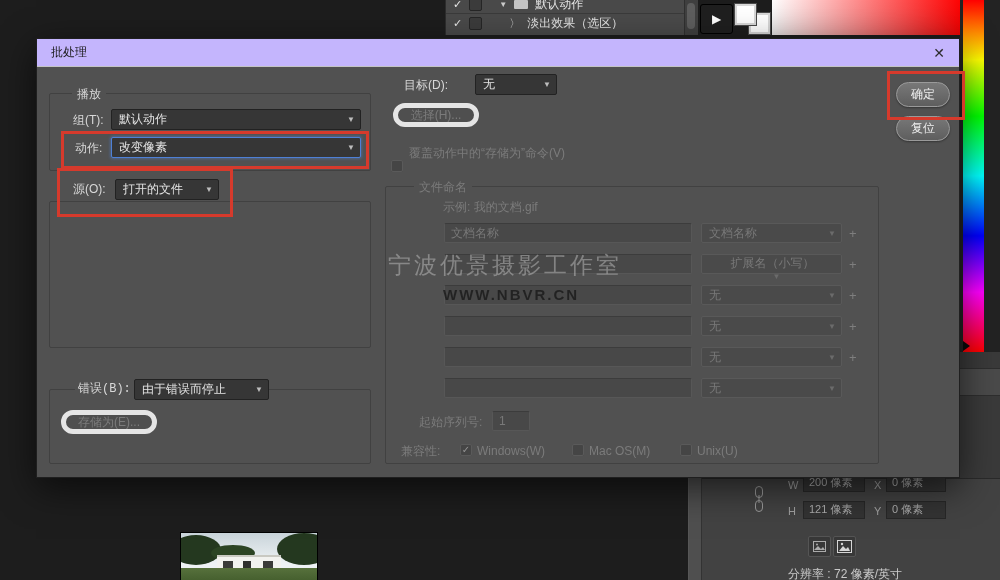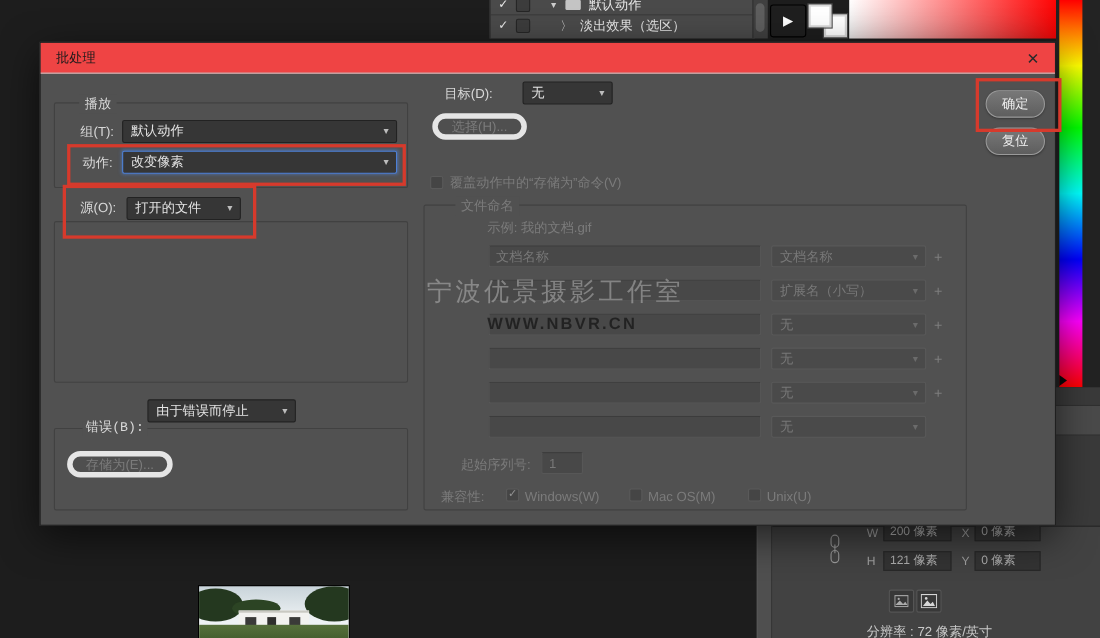--- a/index.html
+++ b/index.html
@@ -35,21 +35,21 @@
   .mini-btn{position:absolute;width:21px;height:19px;background:#383838;border:1px solid #555;border-radius:2px;display:flex;align-items:center;justify-content:center;}
   .res-text{position:absolute;color:#c9c9c9;font-size:12px;}
   
   .photo{left:181px;top:533px;width:136px;height:47px;background:linear-gradient(#c9d4da,#eef2f4 65%);overflow:hidden;box-shadow:0 0 0 1px #000;}
   .tree{position:absolute;background:#24381f;border-radius:50%;}
   .house{position:absolute;left:36px;top:22px;width:64px;height:15px;background:#f2f2ef;border-top:2px solid #c9c9c2;}
   .house .win{position:absolute;top:4px;width:10px;height:8px;background:#3a3a38;}
   .lawn{position:absolute;left:0;bottom:0;width:100%;height:12px;background:linear-gradient(#57713c,#46602f);}
   
   .dialog{left:36px;top:38px;width:924px;height:440px;background:#515151;border:1px solid #1f1f1f;box-shadow:0 10px 34px rgba(0,0,0,.6);z-index:10;box-sizing:border-box;}
-  .titlebar{position:absolute;left:0;top:0;width:100%;height:28px;background:#ef4444;border-bottom:1px solid #c4c4c4;display:flex;align-items:center;padding:0 14px;box-sizing:border-box;}
+  .titlebar{position:absolute;left:0;top:0;width:100%;height:28px;background:#c4b5fd;border-bottom:1px solid #c4c4c4;display:flex;align-items:center;padding:0 14px;box-sizing:border-box;}
   .title-text{font-size:12px;color:#1a1a1a;}
   .close-x{position:absolute;right:8px;top:4px;width:24px;height:20px;display:flex;align-items:center;justify-content:center;color:#2b2b2b;font-size:14px;}
   .lbl{position:absolute;font-size:12px;color:#d8d8d8;white-space:nowrap;line-height:13px;}
   .lbl.dis{color:#7b7b7b;}
   .grp{position:absolute;border:1px solid #414141;border-radius:2px;}
   .grp-legend{position:absolute;top:-8px;background:#515151;padding:0 5px;font-size:12px;color:#d8d8d8;white-space:nowrap;}
   .grp-legend.dis{color:#7b7b7b;}
   .dd{position:absolute;height:21px;background:#363636;border:1px solid #222222;border-radius:2px;display:flex;align-items:center;justify-content:space-between;padding:0 5px 0 7px;color:#e4e4e4;font-size:12px;box-sizing:border-box;white-space:nowrap;}
   .dd .dd-arr{font-size:8px;color:#bdbdbd;margin-left:8px;}
   .dd.focus{border-color:#4e80d6;box-shadow:0 0 3px 1px rgba(78,128,214,.45);}
@@ -184,53 +184,53 @@
 
     <span class="lbl" style="left:36px;top:144px;">源(O):</span>
     <div class="dd" style="left:78px;top:140px;width:104px;">
       <span>打开的文件</span>
         <span class="dd-arr">▼</span>
     </div>
     <div class="grp" style="left:12px;top:162px;width:320px;height:145px;"></div>
 
     <div class="grp" style="left:12px;top:350px;width:320px;height:73px;"></div>
     <span class="lbl" style="left:38px;top:344px;background:#515151;padding:0 3px;font-family:Liberation Mono, monospace;">错误(B):</span>
-    <div class="dd" style="left:97px;top:324px;width:135px;gap:20px;">
+    <div class="dd" style="left:97px;top:340px;width:135px;gap:20px;">
       <span>由于错误而停止</span>
         <span class="dd-arr">▼</span>
     </div>
     <div class="pbtn dis" style="left:24px;top:371px;width:96px;height:24px;">存储为(E)...</div>
 
     <span class="lbl" style="left:367px;top:40px;">目标(D):</span>
     <div class="dd" style="left:438px;top:35px;width:82px;">
       <span>无</span>
         <span class="dd-arr">▼</span>
     </div>
     <div class="pbtn dis" style="left:356px;top:64px;width:86px;height:24px;">选择(H)...</div>
     <div class="cb" style="left:354px;top:121px;"></div>
-    <span class="lbl dis" style="left:372px;top:121px;">覆盖动作中的“存储为”命令(V)</span>
+    <span class="lbl dis" style="left:372px;top:108px;">覆盖动作中的“存储为”命令(V)</span>
 
     <div class="grp" style="left:348px;top:147px;width:492px;height:276px;">
       <span class="grp-legend dis" style="left:28px;">文件命名</span>
     </div>
     <span class="lbl dis" style="left:406px;top:162px;">示例: 我的文档.gif</span>
 
     <div class="tfd" style="left:407px;top:184px;width:248px;">
         <span>文档名称</span>
       </div>
     <div class="dd dis" style="left:664px;top:184px;width:141px;height:20px;">
         <span>文档名称</span>
         <span class="dd-arr">▼</span>
       </div>
     <span class="plus" style="left:812px;top:188px;">+</span>
 
     <div class="tfd" style="left:407px;top:215px;width:248px;">
         <span></span>
       </div>
-    <div class="dd dis" style="left:664px;top:215px;width:141px;height:20px;">
+    <div class="dd dis" style="left:664px;top:215px;width:141px;height:20px;flex-direction:column;">
         <span>扩展名（小写）</span>
         <span class="dd-arr">▼</span>
       </div>
     <span class="plus" style="left:812px;top:219px;">+</span>
 
     <div class="tfd" style="left:407px;top:246px;width:248px;">
         <span></span>
       </div>
     <div class="dd dis" style="left:664px;top:246px;width:141px;height:20px;">
         <span>无</span>

